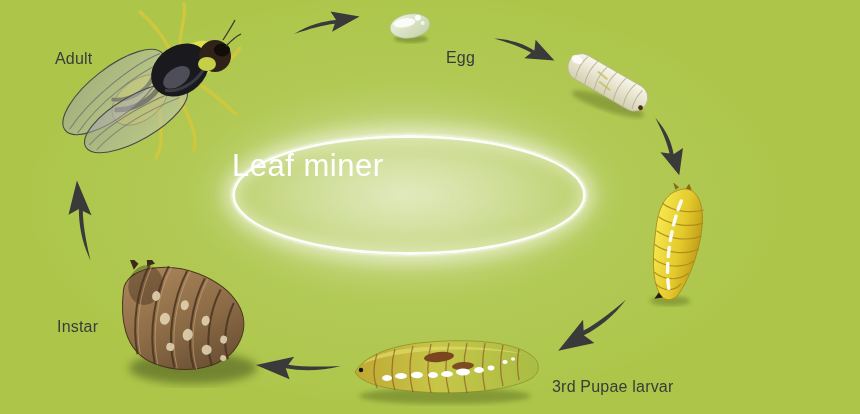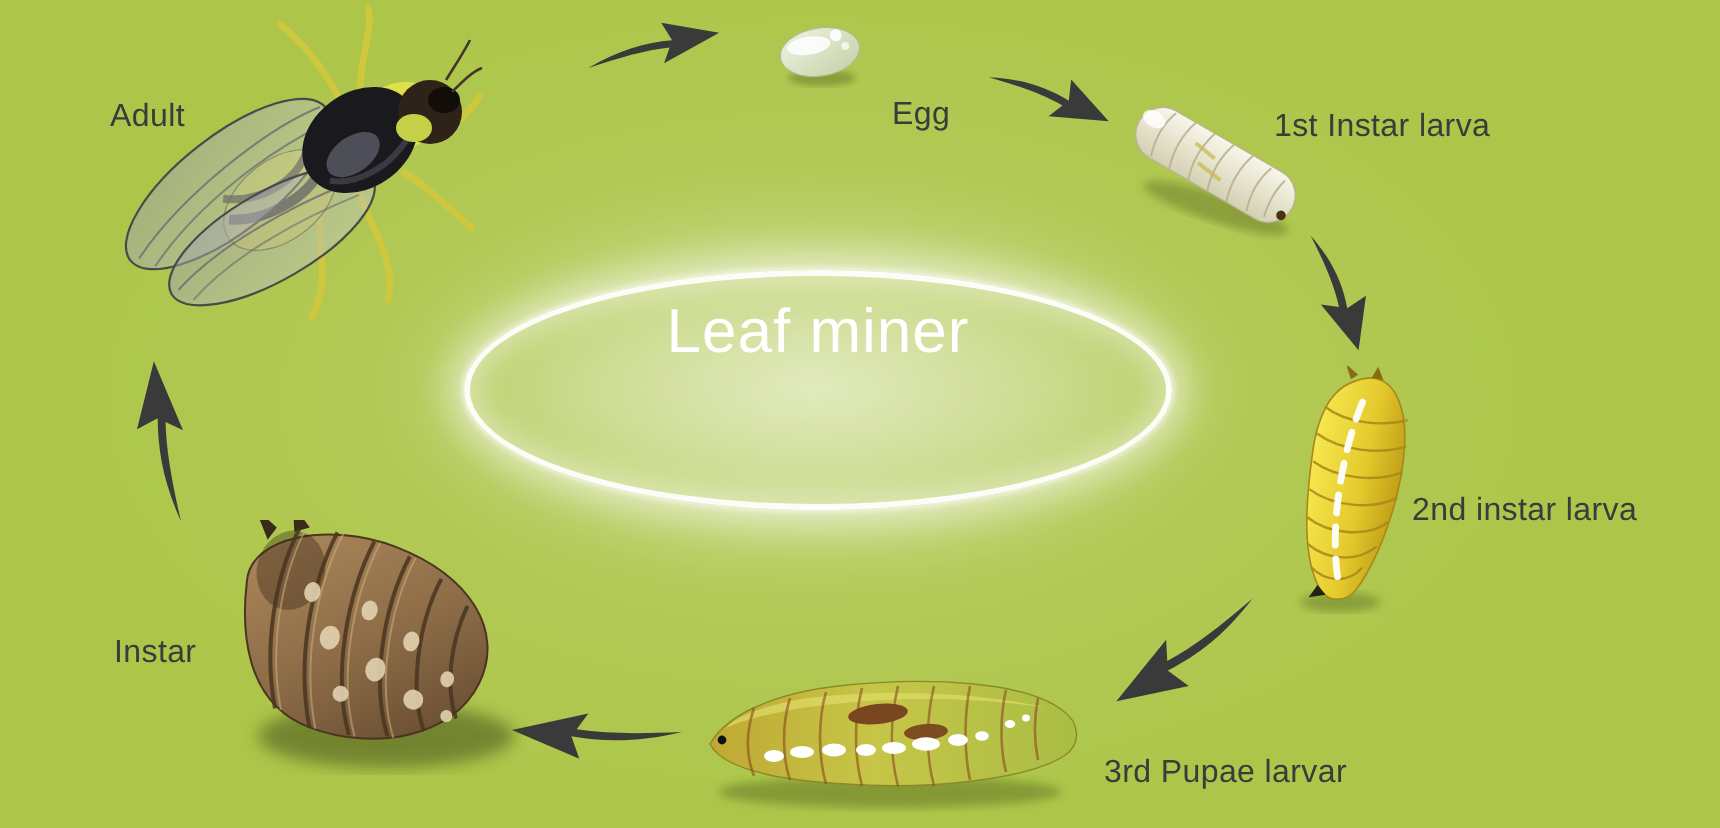--- a/index.html
+++ b/index.html
@@ -17,21 +17,21 @@
     pointer-events:none;
   }
   .ring{
     position:absolute;left:232px;top:135px;width:348px;height:114px;border-radius:50%;
     border:3px solid rgba(255,255,255,.95);
     box-shadow:0 0 16px 9px rgba(255,255,255,.48), 0 0 3px 1px rgba(255,255,255,.65),
                inset 0 0 14px 4px rgba(255,255,255,.42);
     background:radial-gradient(ellipse at 50% 50%, rgba(255,255,255,.16), rgba(255,255,255,.02) 80%);
   }
   .title{
-    position:absolute;left:232px;top:146px;width:354px;text-align:center;
+    position:absolute;left:232px;top:146px;width:354px;text-align:left;
     color:var(--title,#fff);font-size:31px;line-height:39px;font-weight:400;letter-spacing:.5px;
   }
   .label{
     position:absolute;color:var(--label,#3b3b3b);font-size:16px;letter-spacing:.2px;white-space:nowrap;
   }
   .arrow{position:absolute;color:var(--arrow,#3a3a3a);}
   .arrow svg{display:block;width:100%;height:100%;}
   .stage{position:absolute;}
 </style>
 </head>
@@ -149,21 +149,20 @@
         </g>
         <g stroke="#c8b84a" stroke-width="2" fill="none" opacity=".7">
           <path d="M38,30 L50,32"></path>
             <path d="M44,38 L58,40"></path>
         </g>
         <ellipse cx="14" cy="30" rx="6" ry="4" fill="#ffffff" opacity=".8"></ellipse>
         <circle cx="93" cy="40" r="2.4" fill="#4a3014"></circle>
       </g>
     </svg>
   </div>
-  <span class="label" style="left:637px;top:55px;">1st Instar larva</span>
 
   <div class="stage" style="left:636px;top:183px;width:80px;height:126px;">
     <svg viewBox="0 0 80 126" width="80" height="126">
       <defs>
         <linearGradient id="l2G" x1="0" y1="0" x2="1" y2="0">
           <stop offset="0" stop-color="#f6e84e"></stop>
             <stop offset=".6" stop-color="#e4c92c"></stop>
             <stop offset="1" stop-color="#c2a018"></stop>
         </linearGradient>
         <filter id="blurL2">
@@ -182,21 +181,20 @@
           <path d="M19,66 C32,72 52,70 63,61"></path>
           <path d="M21,80 C33,86 52,84 61,74"></path>
           <path d="M24,93 C35,99 50,97 58,87"></path>
           <path d="M28,104 C37,110 48,108 53,99"></path>
         </g>
         <path d="M36,18 C31,45 33,82 42,106" stroke="#ffffff" stroke-width="3.4" fill="none" stroke-linecap="round" stroke-dasharray="9 7" opacity=".95"></path>
         <path d="M33,112 L30,119 L38,116 Z" fill="#222211"></path>
       </g>
     </svg>
   </div>
-  <span class="label" style="left:706px;top:247px;">2nd instar larva</span>
 
   <div class="stage" style="left:343px;top:328px;width:205px;height:82px;">
     <svg viewBox="0 0 205 82" width="205" height="82">
       <defs>
         <linearGradient id="l3G" x1="0" y1="0" x2="1" y2="0">
           <stop offset="0" stop-color="#c0a833"></stop>
             <stop offset=".45" stop-color="#c6c648"></stop>
             <stop offset="1" stop-color="#a9bd44"></stop>
         </linearGradient>
         <filter id="blurL3">

